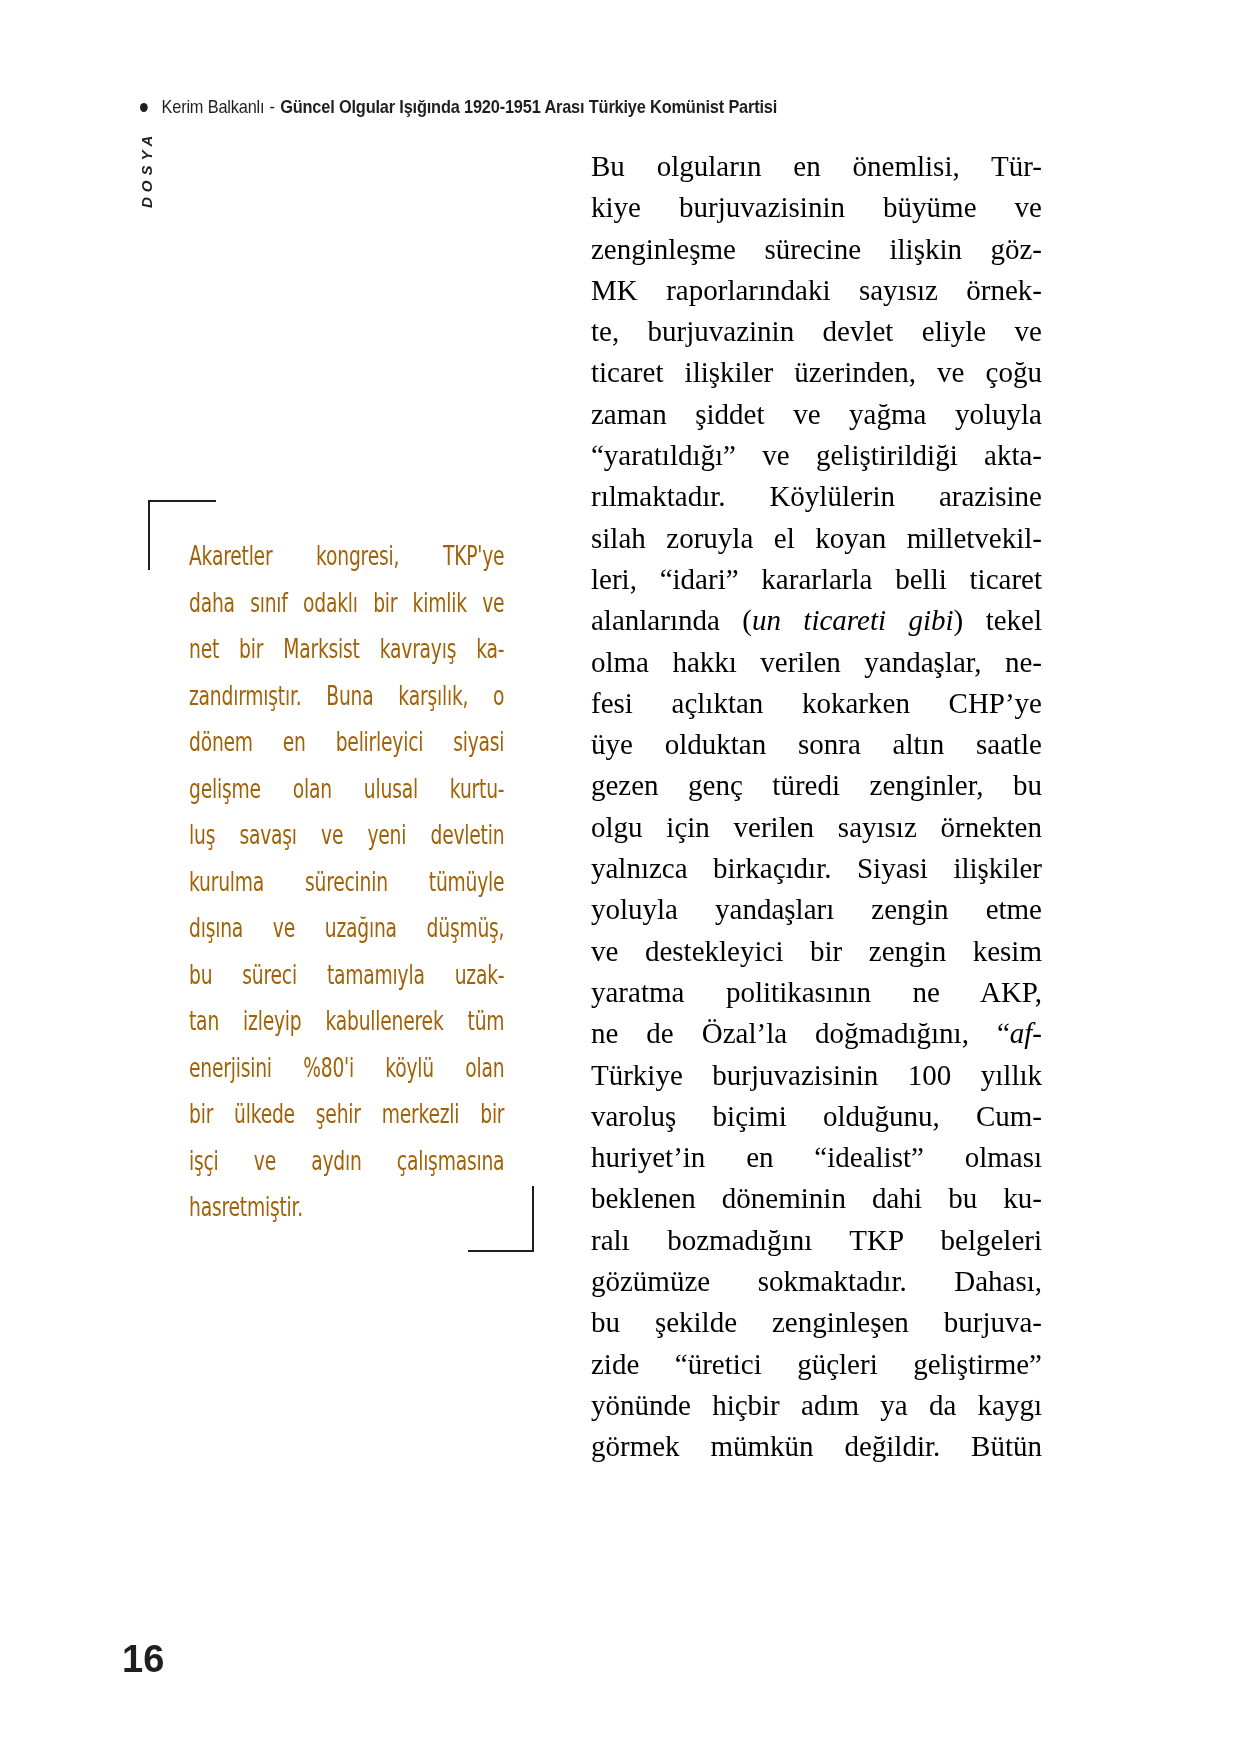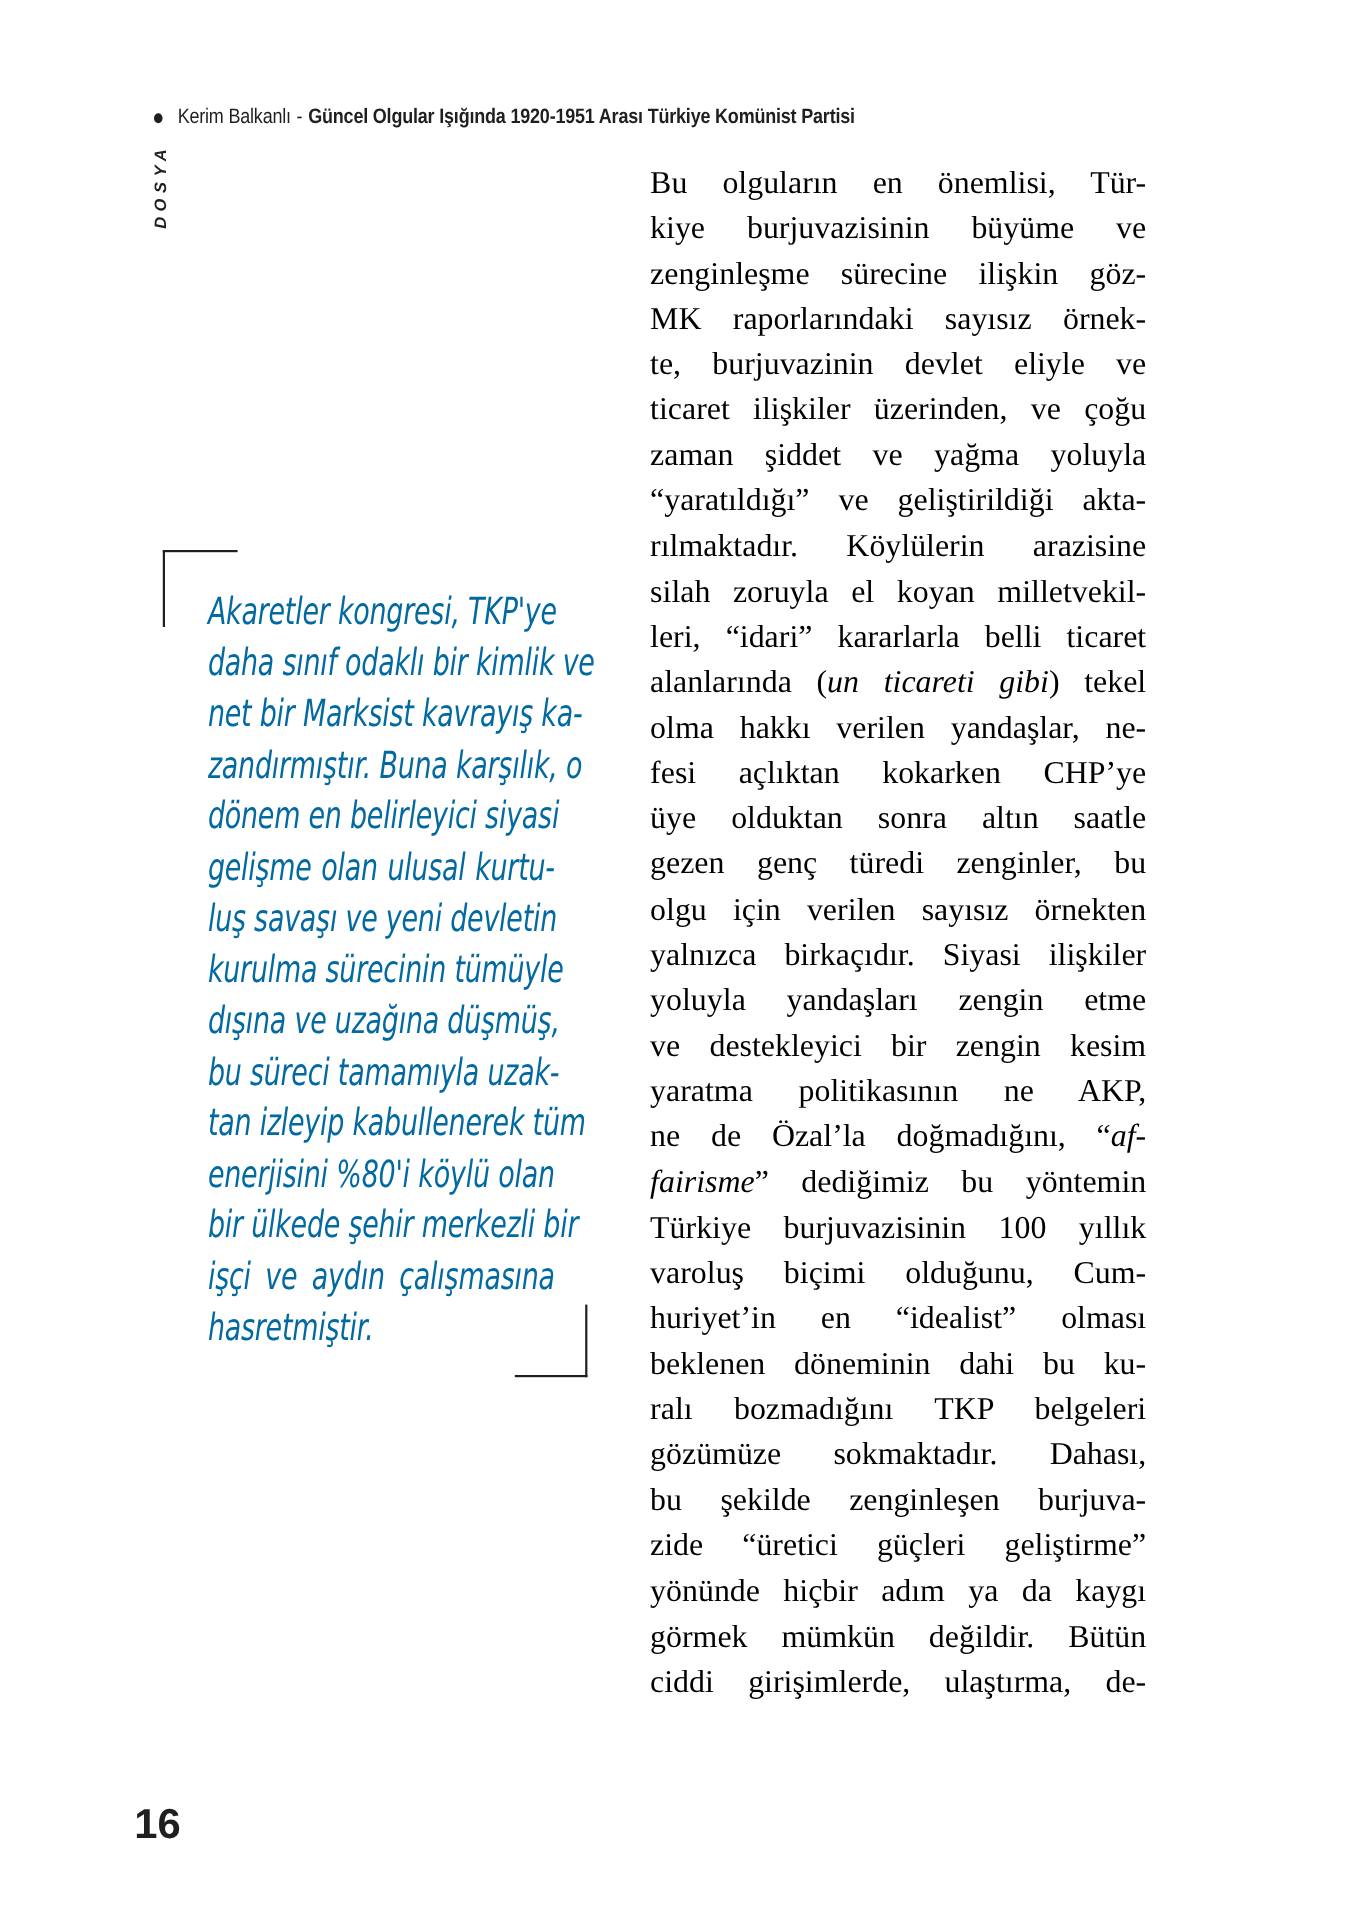--- a/index.html
+++ b/index.html
@@ -27,22 +27,22 @@
   }
 
   .pullquote-wrap { position: absolute; left: 148px; top: 500px; width: 386px; height: 760px; }
   .bracket-tl-h { position: absolute; left: 0; top: 0; width: 68px; height: 2px; background: #1f1f1f; }
   .bracket-tl-v { position: absolute; left: 0; top: 0; width: 2px; height: 70px; background: #1f1f1f; }
   .bracket-br-h { position: absolute; left: 320px; top: 750px; width: 66px; height: 2px; background: #1f1f1f; }
   .bracket-br-v { position: absolute; left: 384px; top: 686px; width: 2px; height: 66px; background: #1f1f1f; }
 
   .pullquote {
     position: absolute; left: 189px; top: 533px; width: 314px;
-    font-family: "DejaVu Sans", sans-serif; font-size: 34px; line-height: 46.5px;
-    color: #0369a1; margin: 0; font-style: italic;
+    font-family: "DejaVu Sans", sans-serif; font-size: 26px; line-height: 46.5px;
+    color: #a16207; margin: 0;
   }
   .pullquote .ln {
     display: block; white-space: nowrap; text-align: justify; text-align-last: justify;
     transform: scaleX(0.72); transform-origin: left center; width: 438px;
     letter-spacing: -0.3px;
   }
 
   .body-col {
     position: absolute; left: 591px; top: 146px; width: 451px;
     font-family: "Liberation Serif", serif; font-size: 29px; line-height: 41.3px; color: #000000;
@@ -109,27 +109,25 @@
     <span class="ln">olma hakkı verilen yandaşlar, ne-</span>
     <span class="ln">fesi açlıktan kokarken CHP’ye</span>
     <span class="ln">üye olduktan sonra altın saatle</span>
     <span class="ln">gezen genç türedi zenginler, bu</span>
     <span class="ln">olgu için verilen sayısız örnekten</span>
     <span class="ln">yalnızca birkaçıdır. Siyasi ilişkiler</span>
     <span class="ln">yoluyla yandaşları zengin etme</span>
     <span class="ln">ve destekleyici bir zengin kesim</span>
     <span class="ln">yaratma politikasının ne AKP,</span>
     <span class="ln">ne de Özal’la doğmadığını, “<em>af-</em></span>
-    <span class="ln"><em>fairisme</em>” dediğimiz bu yöntemin</span>
     <span class="ln">Türkiye burjuvazisinin 100 yıllık</span>
     <span class="ln">varoluş biçimi olduğunu, Cum-</span>
     <span class="ln">huriyet’in en “idealist” olması</span>
     <span class="ln">beklenen döneminin dahi bu ku-</span>
     <span class="ln">ralı bozmadığını TKP belgeleri</span>
     <span class="ln">gözümüze sokmaktadır. Dahası,</span>
     <span class="ln">bu şekilde zenginleşen burjuva-</span>
     <span class="ln">zide “üretici güçleri geliştirme”</span>
     <span class="ln">yönünde hiçbir adım ya da kaygı</span>
     <span class="ln">görmek mümkün değildir. Bütün</span>
-    <span class="ln">ciddi girişimlerde, ulaştırma, de-</span>
   </div>
 
 <div class="page-number">16</div>
 
 </body></html>

